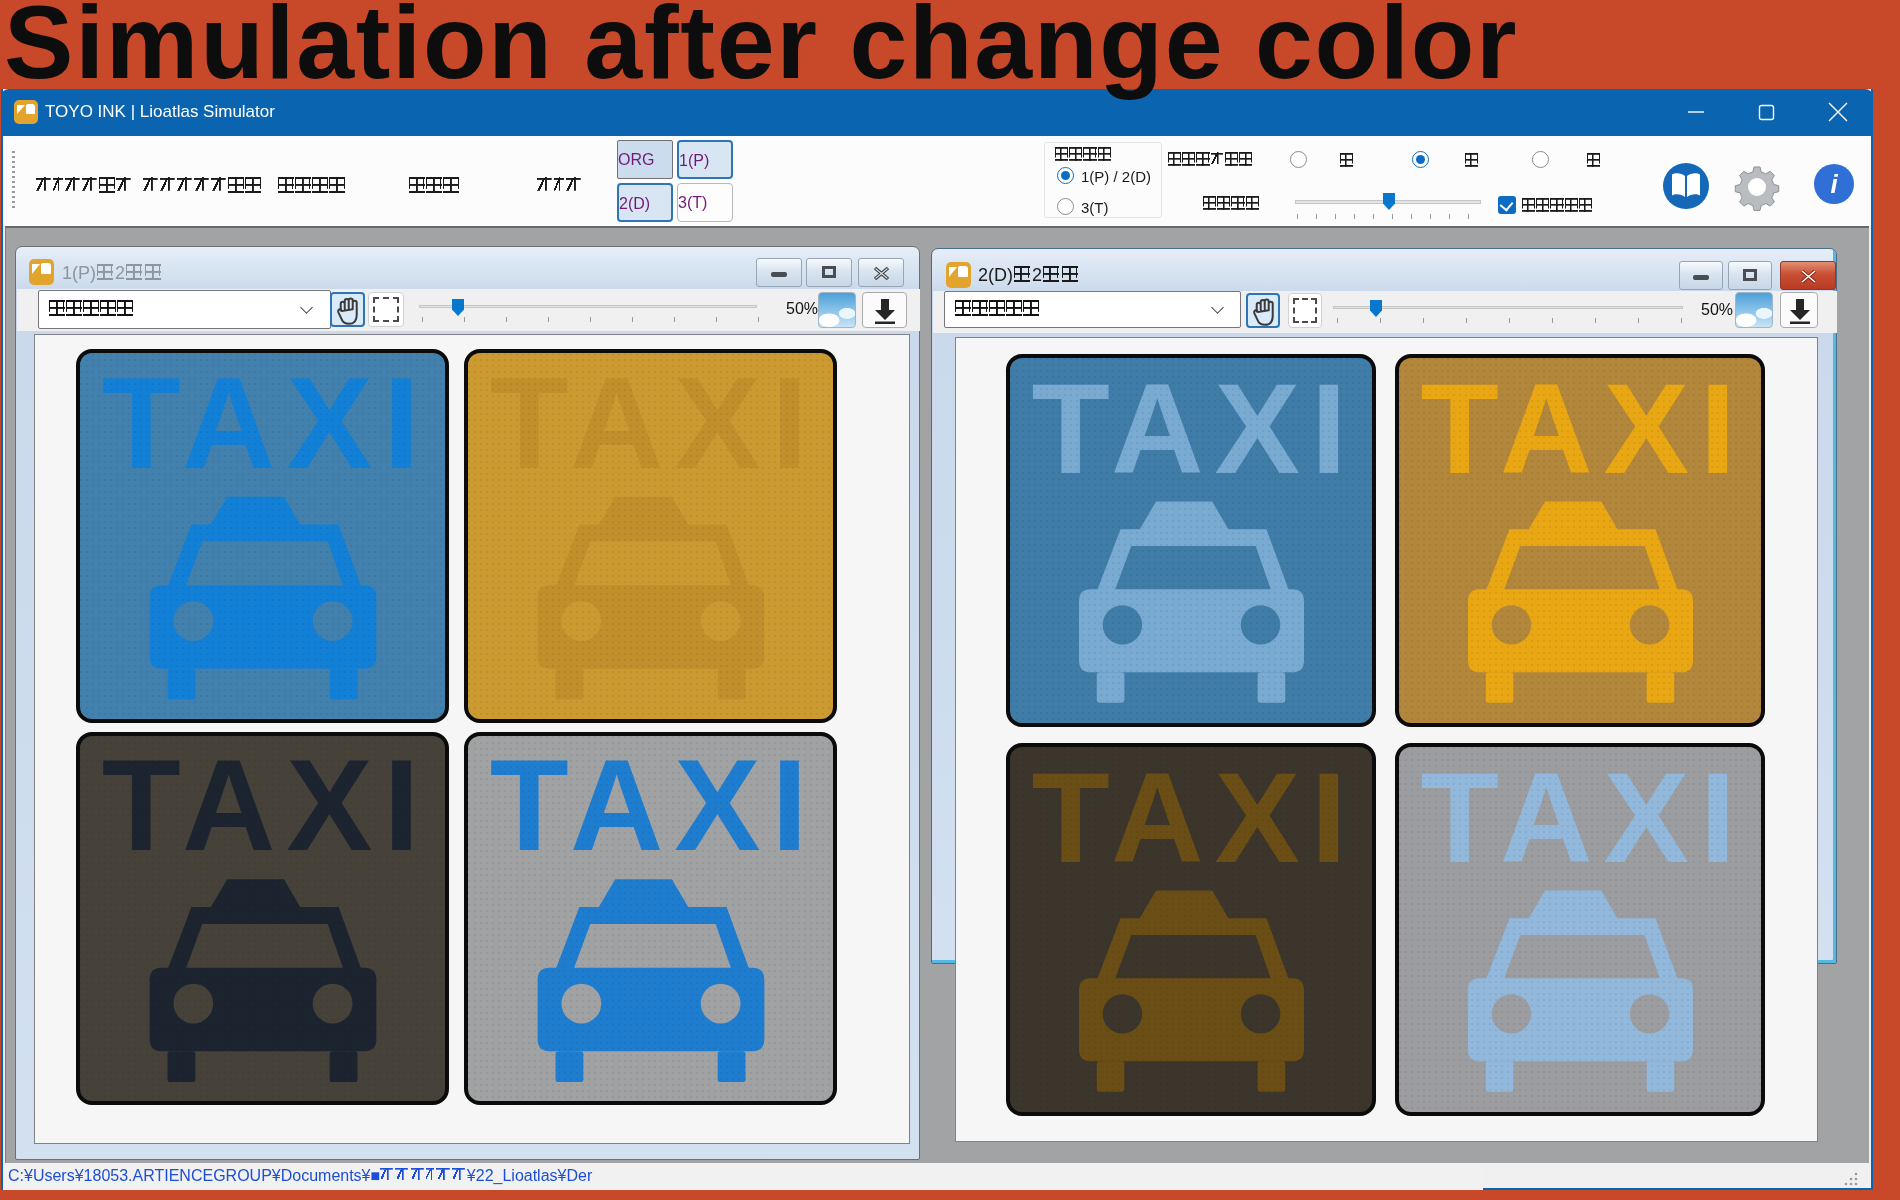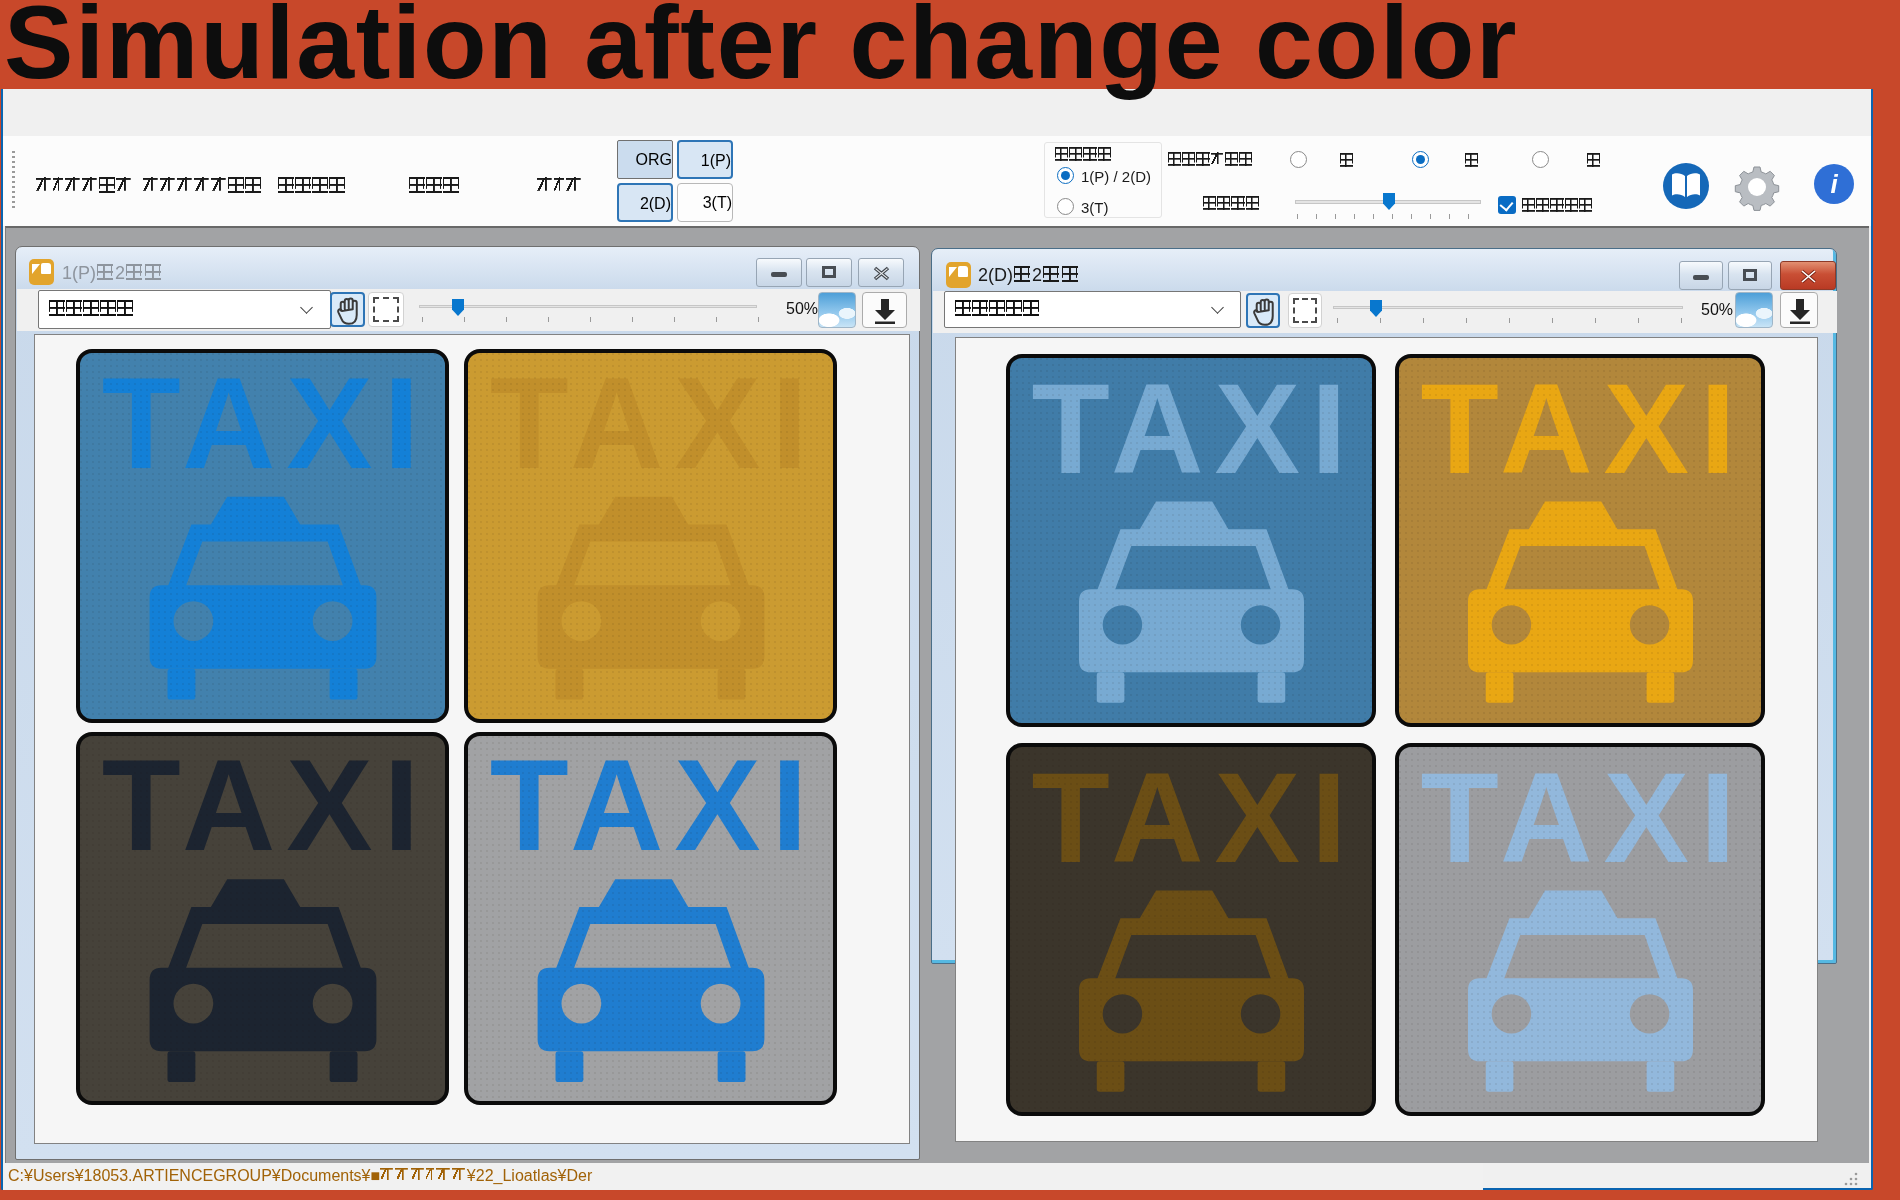--- a/index.html
+++ b/index.html
@@ -4,41 +4,41 @@
 html,body{width:1900px;height:1200px;overflow:hidden;background:#C8482A}
 .abs{position:absolute}
 .hd{position:absolute;left:4px;top:-17px;font-size:104px;font-weight:bold;color:#0d0d0d;letter-spacing:1.8px;white-space:nowrap;z-index:9}
 .app{position:absolute;left:1px;top:89px;width:1872px;height:1101px;background:#F0F0F0;border:2px solid #0A64B0;border-top:none;border-radius:0 0 2px 2px}
 .tbar{position:absolute;left:-2px;top:0;width:1872px;height:47px;background:#0A64B0;border-radius:8px 8px 0 0}
 .tbar .ttl{position:absolute;left:44px;top:13px;color:#fff;font-size:17px}
 .appico{position:absolute;left:13px;top:11px;width:24px;height:24px;border-radius:5px;background:#E2A42C}
 .appico:before{content:"";position:absolute;left:3px;top:5px;width:0;height:0;border-left:8px solid #fff;border-bottom:9px solid transparent}
 .appico:after{content:"";position:absolute;right:3px;top:4px;width:9px;height:10px;background:#fff;border-radius:2px 3px 1px 1px}
 .mdi{position:absolute;left:2px;top:137px;width:1864px;height:937px;background:#A2A3A5;border-top:2px solid #686868;border-left:1px solid #7c7c7c}
-.sbar{position:absolute;left:0px;top:1074px;width:1480px;height:27px;background:#F1F1F1;font-size:15px;color:#a16207}
+.sbar{position:absolute;left:0px;top:1074px;width:1480px;height:27px;background:#F1F1F1;font-size:15px;color:#1d4ed8}
 .sbar span{position:absolute;left:5px;top:4px;letter-spacing:0;font-size:16px}
 
 .tool{position:absolute;left:0;top:47px;width:1868px;height:90px;background:#FCFCFC}
 .grip{position:absolute;left:9px;top:15px;width:3px;height:60px;background:repeating-linear-gradient(#9a9a9a 0 2px,transparent 2px 5px)}
 .mi{position:absolute;top:40px;font-size:18px;color:#1a1a1a;white-space:nowrap}
 
 .k,.n{display:inline-block;width:.88em;height:.92em;margin:0 .07em 0 0;vertical-align:-.08em;background:
  linear-gradient(currentColor,currentColor) 0 0/100% 13% no-repeat,
  linear-gradient(currentColor,currentColor) 0 46%/100% 12% no-repeat,
  linear-gradient(currentColor,currentColor) 0 100%/100% 13% no-repeat,
  linear-gradient(currentColor,currentColor) 47% 0/12% 100% no-repeat,
  linear-gradient(currentColor,currentColor) 0 22%/9% 68% no-repeat,
  linear-gradient(currentColor,currentColor) 100% 22%/9% 68% no-repeat}
 .n{background:
  linear-gradient(currentColor,currentColor) 0 6%/92% 12% no-repeat,
  linear-gradient(currentColor,currentColor) 56% 6%/12% 86% no-repeat,
  linear-gradient(115deg,transparent 42%,currentColor 42% 58%,transparent 58%) 4% 20%/55% 80% no-repeat}
 .sm{width:.6em}
 
-.obtn{position:absolute;width:56px;height:39px;font-size:16px;color:#000000;text-align:right;line-height:37px;border-radius:4px}
+.obtn{position:absolute;width:56px;height:39px;font-size:16px;color:#701a75;text-align:left;line-height:37px;border-radius:4px}
 .b-org{left:614px;top:4px;background:#CBDCEE;border:1px solid #707070;border-radius:2px}
 .b-1p{left:674px;top:4px;background:#D8E6F4;border:2px solid #2E75B6}
 .b-2d{left:614px;top:47px;background:#D8E6F4;border:2px solid #2E75B6}
 .b-3t{left:674px;top:47px;background:#FDFDFD;border:1px solid #B8B8B8}
 
 .rlab{position:absolute;font-size:15px;color:#1a1a1a;white-space:nowrap}
 .rad{position:absolute;width:17px;height:17px;border:1px solid #8a8a8a;border-radius:50%;background:#fff}
 .rad.on{border:1px solid #0B6DC2;background:#fff}
 .rad.on:before{content:"";position:absolute;left:3px;top:3px;width:9px;height:9px;background:#0B6DC2;border-radius:50%}
 .chk{position:absolute;left:1495px;top:60px;width:18px;height:18px;background:#0A6CC4;border-radius:3px}
@@ -86,20 +86,33 @@
 <path fill="currentColor" fill-rule="evenodd" d="M86,236 H290 Q302,236 302,248 V308 Q302,320 290,320 H86 Q74,320 74,308 V248 Q74,236 86,236 Z M118,252 A20,20 0 1 0 118,292 A20,20 0 1 0 118,252 Z M258,252 A20,20 0 1 0 258,292 A20,20 0 1 0 258,252 Z"></path>
 <rect fill="currentColor" x="92" y="320" width="28" height="31" rx="3"></rect>
 <rect fill="currentColor" x="255" y="320" width="28" height="31" rx="3"></rect>
 </symbol>
 </defs>
   </svg>
 
 <div class="hd">Simulation after change color</div>
 
 <div class="app">
+ <div class="tbar">
+  <div class="appico"></div>
+      <span class="ttl">TOYO INK | Lioatlas Simulator</span>
+  <svg class="abs" style="left:1686px;top:0" width="18" height="47">
+        <path d="M1,23 h16" stroke="#fff" stroke-width="1.4"></path>
+      </svg>
+  <svg class="abs" style="left:1757px;top:0" width="18" height="47">
+        <rect x="1.5" y="16.5" width="14" height="14" rx="2" stroke="#fff" fill="none" stroke-width="1.4"></rect>
+      </svg>
+  <svg class="abs" style="left:1827px;top:0" width="20" height="47">
+        <path d="M1,14 L19,32 M19,14 L1,32" stroke="#fff" stroke-width="1.4"></path>
+      </svg>
+ </div>
 
  <div class="tool">
   <div class="grip"></div>
   <div class="mi" style="left:33px;color:#1a1a1a"><i class="n"></i><i class="n sm"></i><i class="n"></i><i class="n"></i><i class="k"></i><i class="n"></i></div>
   <div class="mi" style="left:140px"><i class="n"></i><i class="n"></i><i class="n"></i><i class="n"></i><i class="n"></i><i class="k"></i><i class="k"></i></div>
   <div class="mi" style="left:275px"><i class="k"></i><i class="k"></i><i class="k"></i><i class="k"></i></div>
   <div class="mi" style="left:406px"><i class="k"></i><i class="k"></i><i class="k"></i></div>
   <div class="mi" style="left:534px"><i class="n"></i><i class="n sm"></i><i class="n"></i></div>
   <div class="obtn b-org">ORG</div>
   <div class="obtn b-1p">1(P)</div>

